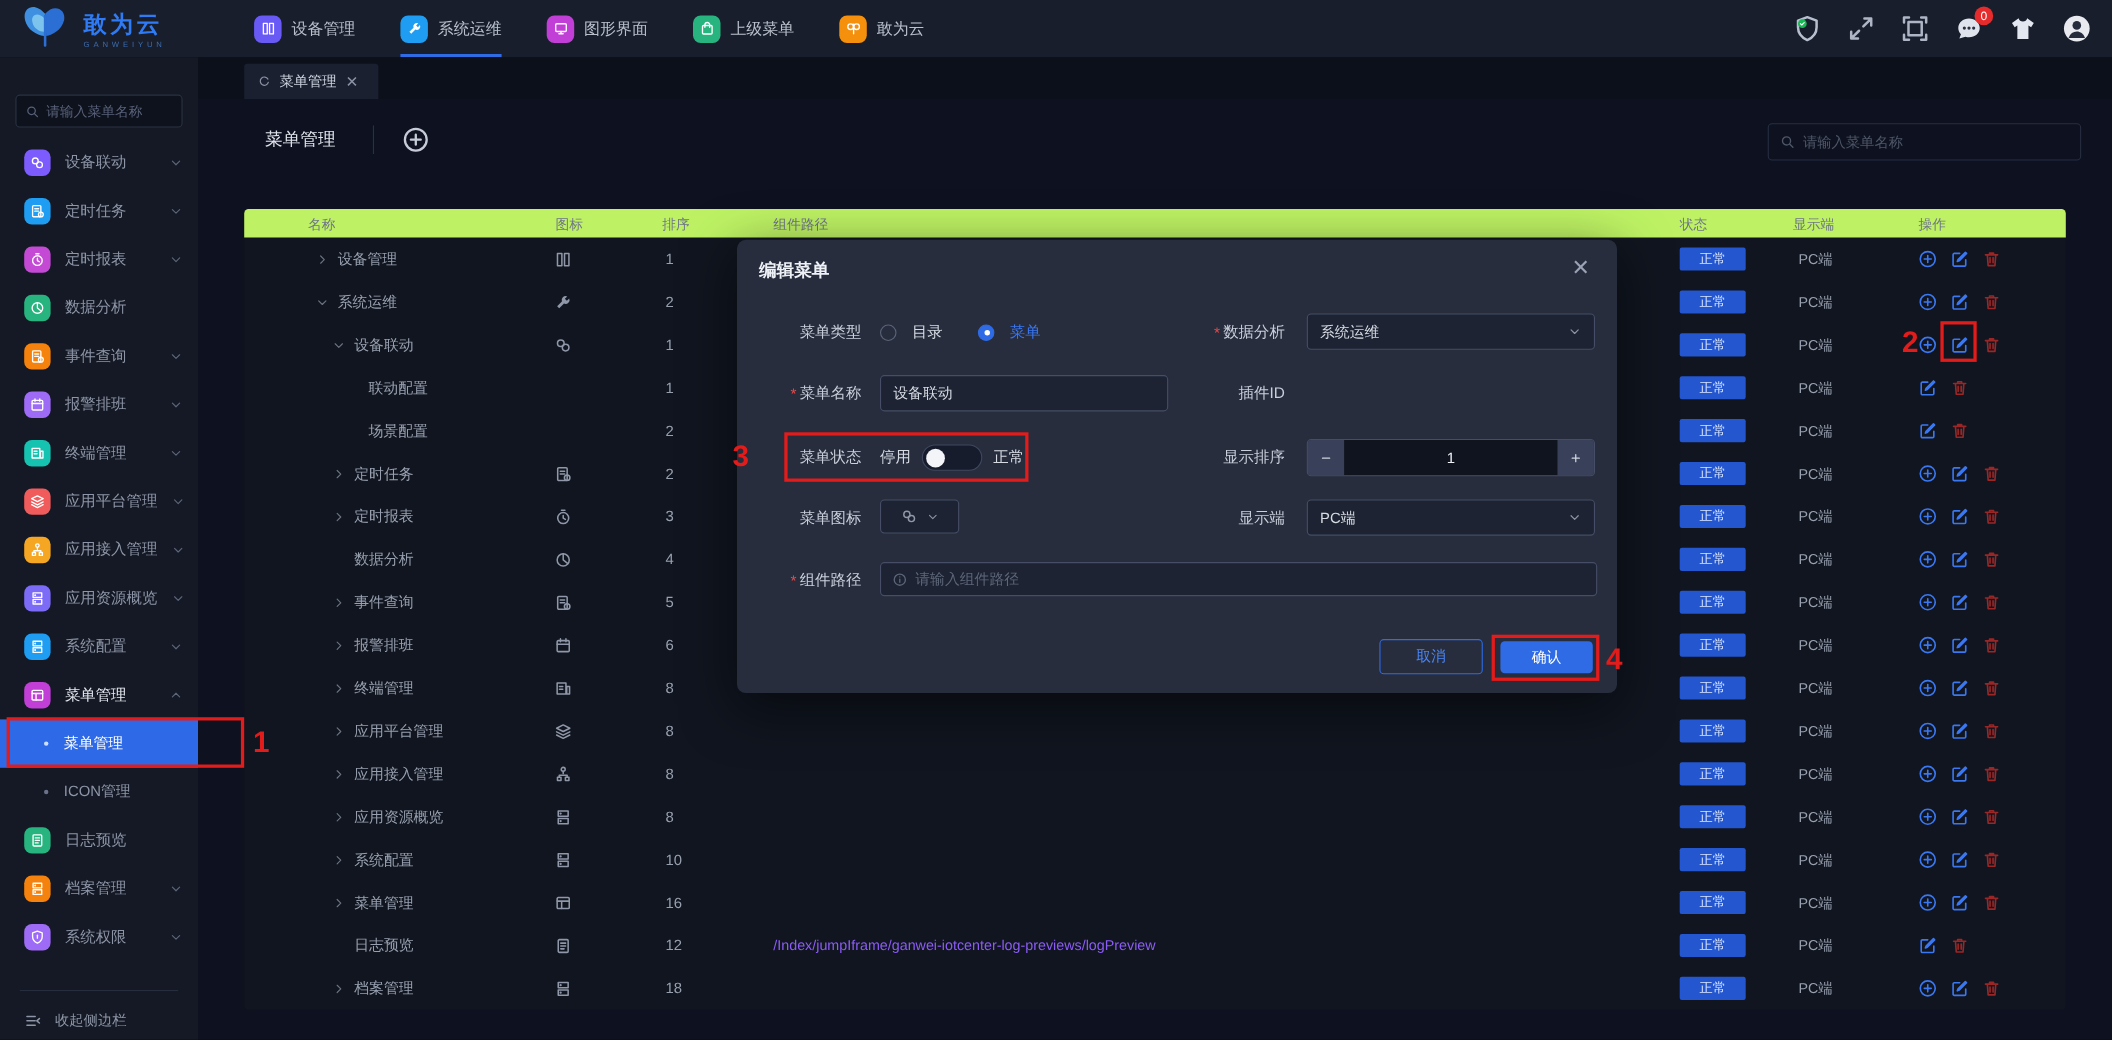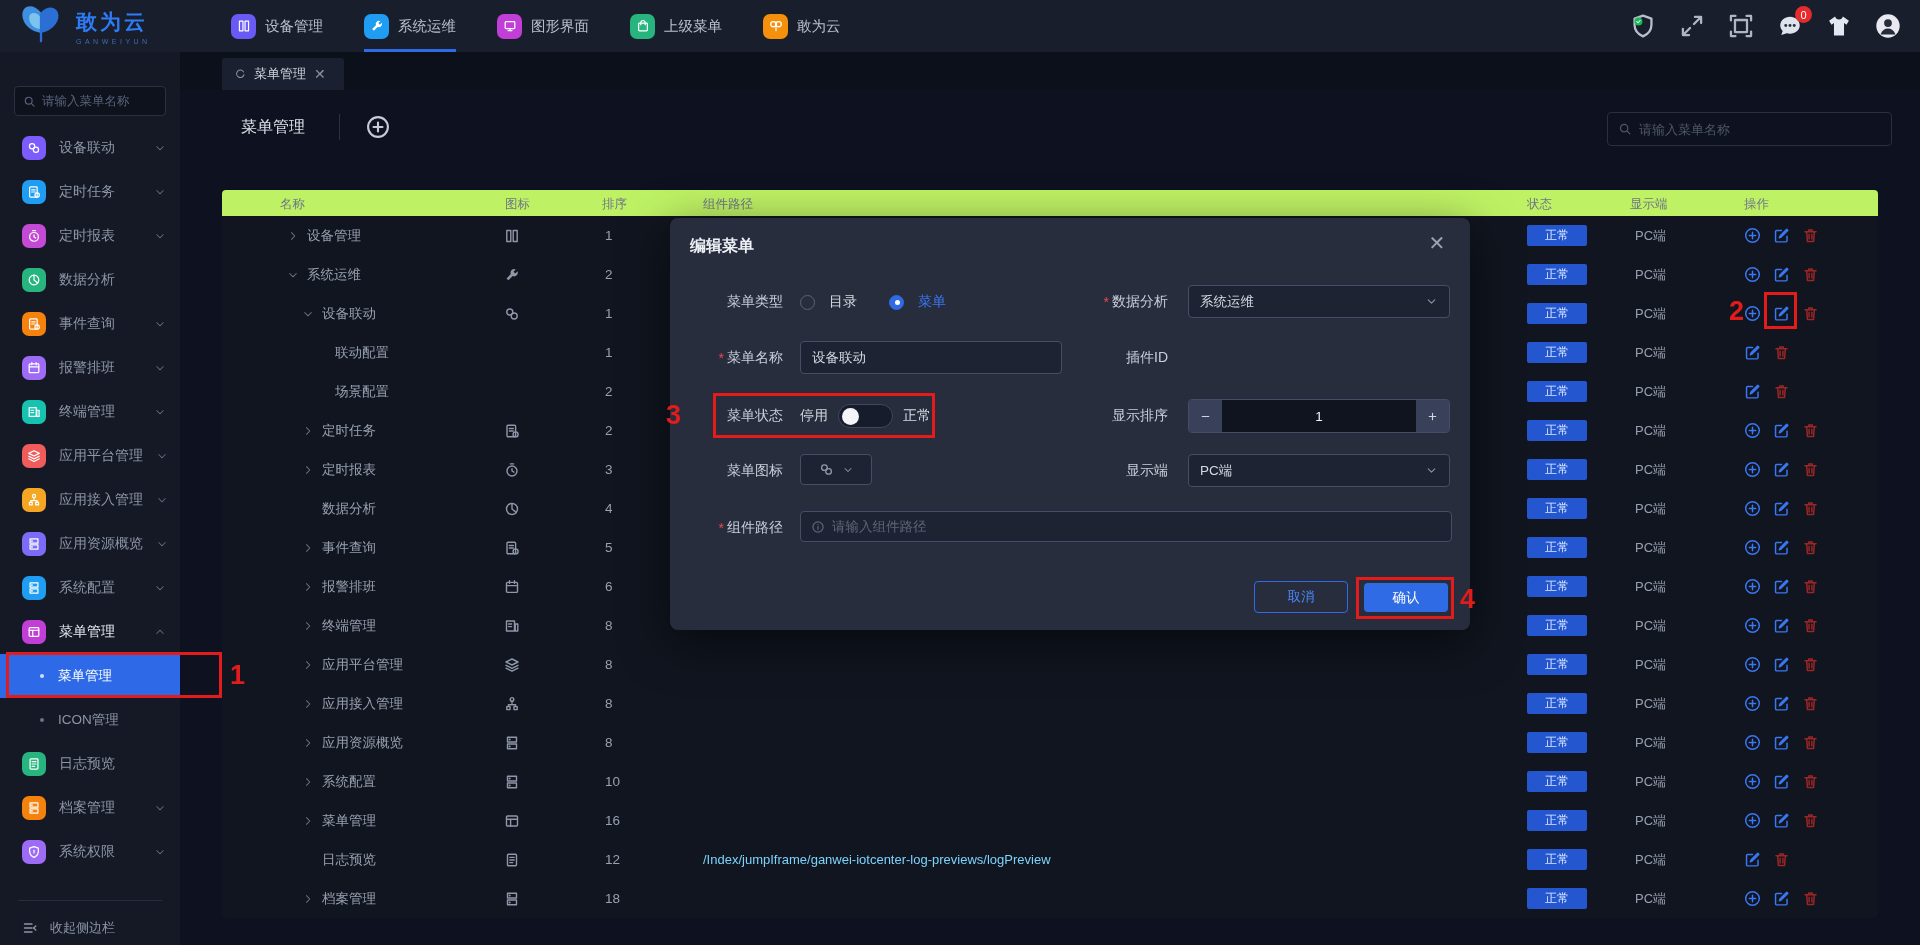--- a/index.html
+++ b/index.html
@@ -76,21 +76,21 @@
   #thead { position:absolute; left:0; top:0; width:1656px; height:26px; background:#bef264; border-radius:4px 4px 0 0; }
   #thead span { position:absolute; top:6px; color:#6e7687; font-size:12.5px; }
   #tbody { position:absolute; left:0; top:26px; width:1656px; height:702px; }
   .trow { position:relative; height:39px; }
   .trow > span { position:absolute; top:0; height:39px; display:flex; align-items:center; }
   .cell-name { color:#98a0b0; font-size:13.5px; gap:8px; }
   .cell-name .arr { width:12px; height:12px; color:#6b7382; flex:none; }
   .cell-icon { color:#8f97a8; }
   .cell-icon .ic { width:16px; height:16px; }
   .cell-sort { color:#98a0b0; font-size:13.5px; }
-  .cell-path { color:#7dd3fc; font-size:13px; }
+  .cell-path { color:#8b5cf6; font-size:13px; }
   .badge { width:60px; height:21px; background:#2356cf; border-radius:2px; color:#d9e6ff; font-size:12px;
     display:flex; align-items:center; justify-content:center; }
   .cell-client { color:#98a0b0; font-size:13px; }
   .cell-ops { gap:12px; }
   .op { width:17px; height:17px; cursor:pointer; }
   .op.add, .op.edit { color:#3a77f2; }
   .op.del { color:#9c2626; }
 
   
   #modal { position:absolute; left:670px; top:218px; width:800px; height:412px; background:#272d3d; border-radius:8px;

